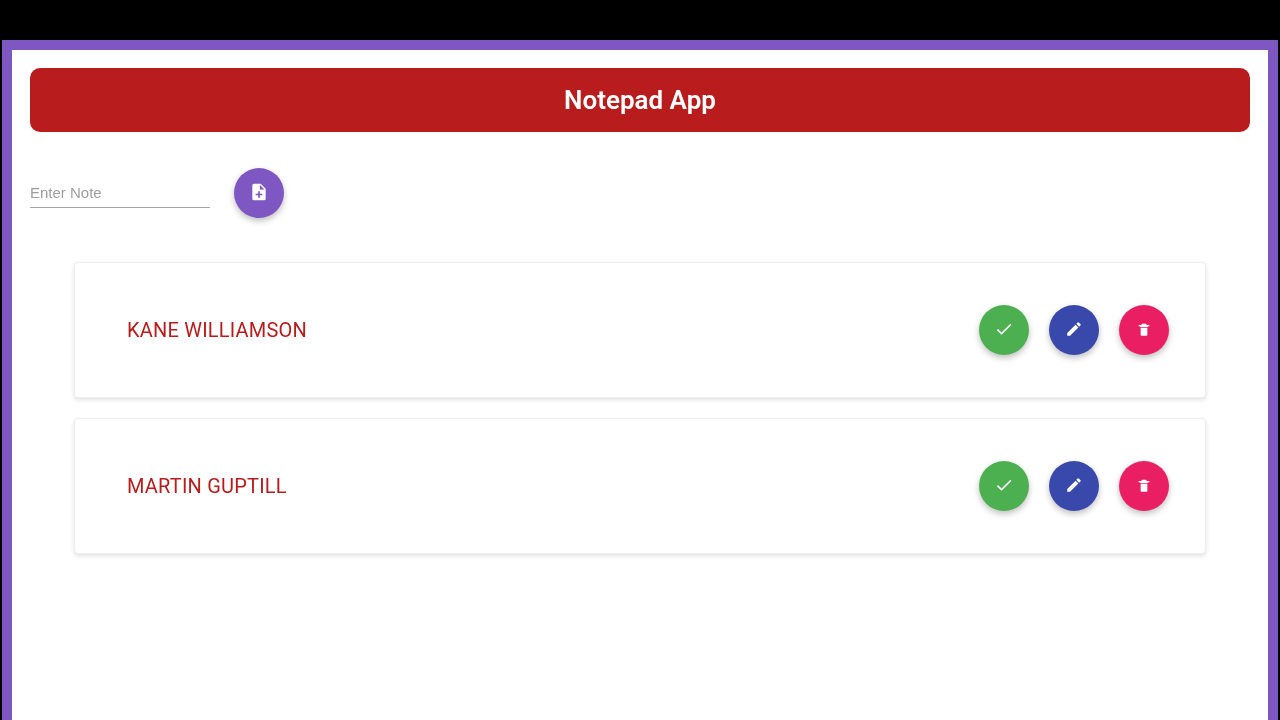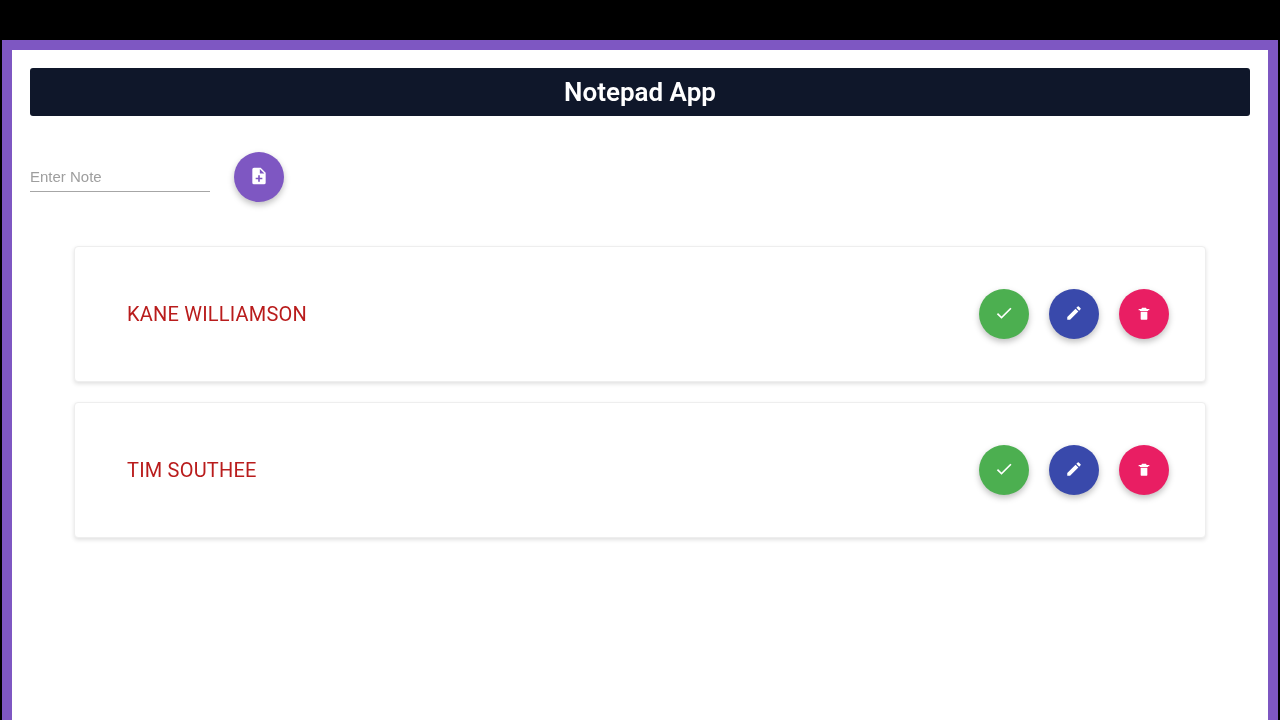--- a/index.html
+++ b/index.html
@@ -20,27 +20,27 @@
     background: #7e57c2;
     padding: 10px 10px 0 10px;
   }
   .panel {
     background: #fff;
     width: 100%;
     height: 100%;
     padding: 18px 18px 0 18px;
   }
   .header {
-    background: #0f172a;
+    background: #b91c1c;
     color: #fff;
-    height: 48px;
+    height: 64px;
     display: flex;
     align-items: center;
     justify-content: center;
-    border-radius: 3px;
+    border-radius: 10px;
   }
   .header h1 {
     font-size: 26px;
     font-weight: 600;
   }
   .input-row {
     display: flex;
     align-items: center;
     gap: 24px;
     margin: 36px 0 44px;
@@ -130,21 +130,21 @@
                 </svg></span>
             </button>
             <button class="fab pink">
               <span><svg width="16" height="16" viewBox="0 0 24 24">
                   <path d="M6 7h12v2H6zM7 10h10v11a1 1 0 0 1-1 1H8a1 1 0 0 1-1-1V10zm4 2h2v2h-2v-2zM9 4h6l1 2h4v2H4V6h4l1-2z"></path>
                 </svg></span>
             </button>
           </div>
         </div>
         <div class="card">
-          <div class="note-text">TIM SOUTHEE</div>
+          <div class="note-text">MARTIN GUPTILL</div>
           <div class="actions">
             <button class="fab green">
               <span><svg width="20" height="20" viewBox="0 0 24 24">
                   <path d="M9 16.17 4.83 12l-1.42 1.41L9 19 21 7l-1.41-1.41z"></path>
                 </svg></span>
             </button>
             <button class="fab blue">
               <span><svg width="18" height="18" viewBox="0 0 24 24">
                   <path d="M3 17.25V21h3.75L17.81 9.94l-3.75-3.75L3 17.25zM20.71 7.04a1 1 0 0 0 0-1.41l-2.34-2.34a1 1 0 0 0-1.41 0l-1.83 1.83 3.75 3.75 1.83-1.83z"></path>
                 </svg></span>

